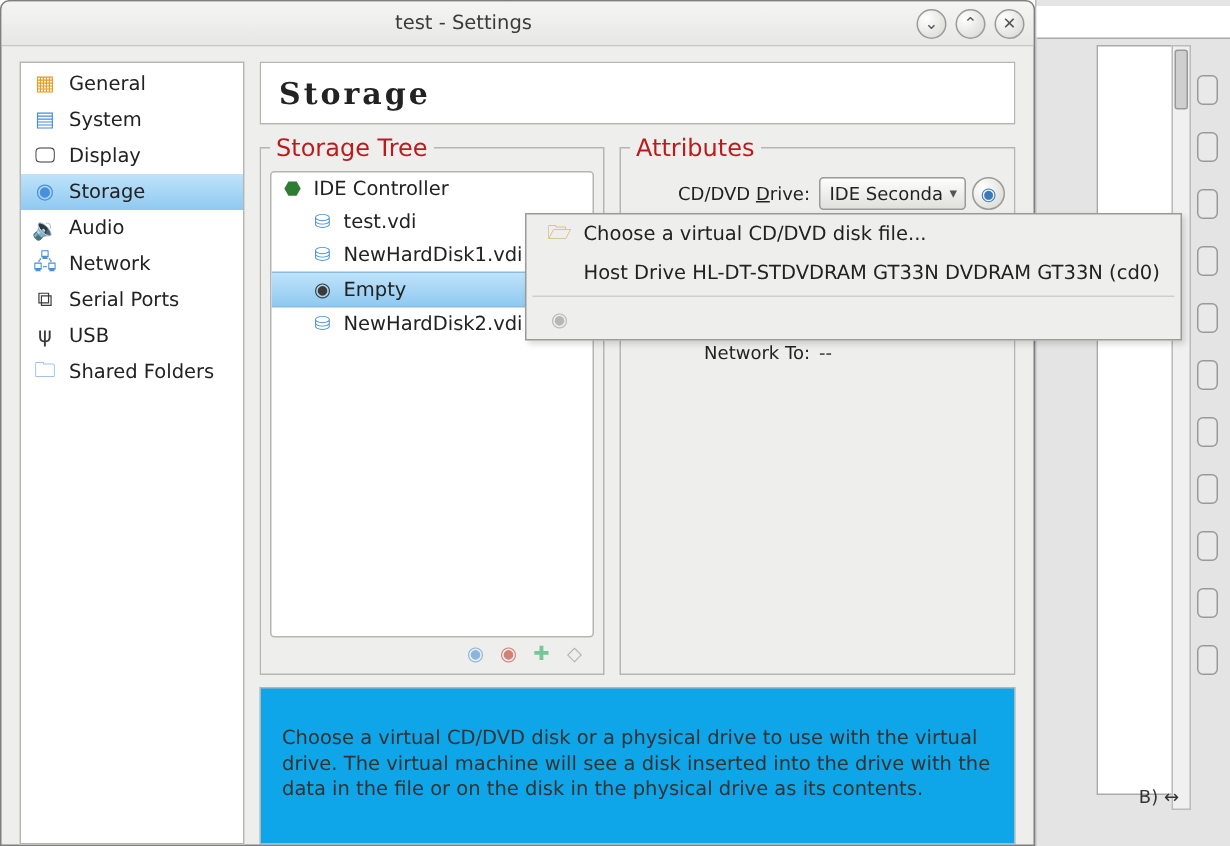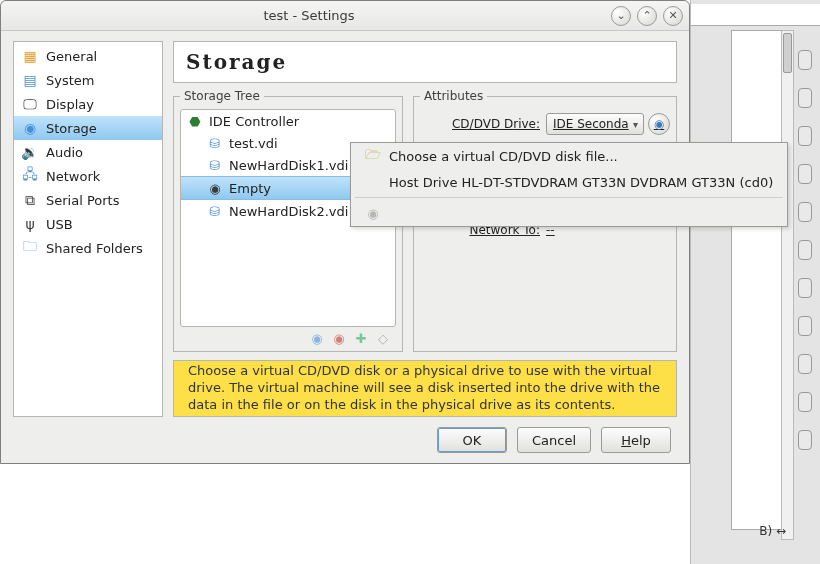--- a/index.html
+++ b/index.html
@@ -80,21 +80,21 @@
     border: 1px solid #999;
     border-radius: 2px;
   }
 
   
   .dialog {
     position: absolute;
     left: 0;
     top: 0;
     width: 690px;
-    height: 464px;
+    height: 564px;
     background: #eeeeec;
     border: 1px solid #7f7f7f;
     border-radius: 6px 6px 0 0;
     display: flex;
     flex-direction: column;
   }
   .titlebar {
     height: 30px;
     display: flex;
     align-items: center;
@@ -199,22 +199,22 @@
     overflow: hidden;
   }
 
   fieldset.group {
     border: 1px solid #b5b5b1;
     border-top: 1px solid #b5b5b1;
     padding: 6px 6px 2px 6px;
     position: relative;
   }
   fieldset.group legend {
-    font-size: 12px;
-    color: #404040;
+    font-size: 16px;
+    color: #b91c1c;
     padding: 0 4px;
   }
   .tree-group {
     width: 230px;
     display: flex;
     flex-direction: column;
     border-left: none;
     border-right: none;
     border-bottom: none;
   }
@@ -267,21 +267,20 @@
     border-left: none;
     border-right: none;
     border-bottom: none;
   }
   .attr-row {
     display: flex;
     align-items: center;
     gap: 6px;
     padding: 4px 0;
     font-size: 12px;
-    text-decoration: underline;
   }
   .attr-row label { flex: 0 0 120px; text-align: right; }
   .attr-row label .und { text-decoration: underline; }
   .attr-select {
     flex: 1;
     display: flex;
     align-items: center;
     gap: 4px;
   }
   .attr-select .combo {
@@ -314,22 +313,22 @@
     color:#3a7ab8;
   }
   .attr-static { }
   .attr-static label { }
   .attr-static .val { color:#333; }
 
   
   .help {
     margin-top: 8px;
     border: 1px solid #b5b5b1;
-    background: #fde047;
-    padding: 2px 14px;
+    background: #0ea5e9;
+    padding: 26px 14px;
     font-size: 13px;
     line-height: 1.3;
     color: #333;
   }
 
   
   .buttons {
     display: flex;
     justify-content: flex-end;
     gap: 10px;
@@ -531,32 +530,20 @@
             <label>Network To:</label>
             <span class="val">--</span>
           </div>
         </fieldset>
       </div>
 
       <div class="help">Choose a virtual CD/DVD disk or a physical drive to use with the virtual drive. The virtual machine will see a disk inserted into the drive with the data in the file or on the disk in the physical drive as its contents.</div>
     </div>
   </div>
 
-  <div class="buttons">
-    <div class="btn default">
-      <span>OK</span>
-    </div>
-    <div class="btn">
-      <span>Cancel</span>
-    </div>
-    <div class="btn">
-      <span class="und">H</span>
-        <span>elp</span>
-    </div>
-  </div>
 </div>
 
 <div class="popup">
   <div class="popup-item">
     <span class="pi-icon" style="color:#caa23a">🗁</span>
     <span>Choose a virtual CD/DVD disk file...</span>
   </div>
   <div class="popup-item">
     <span class="pi-icon"></span>
     <span>Host Drive HL-DT-STDVDRAM GT33N DVDRAM GT33N (cd0)</span>

